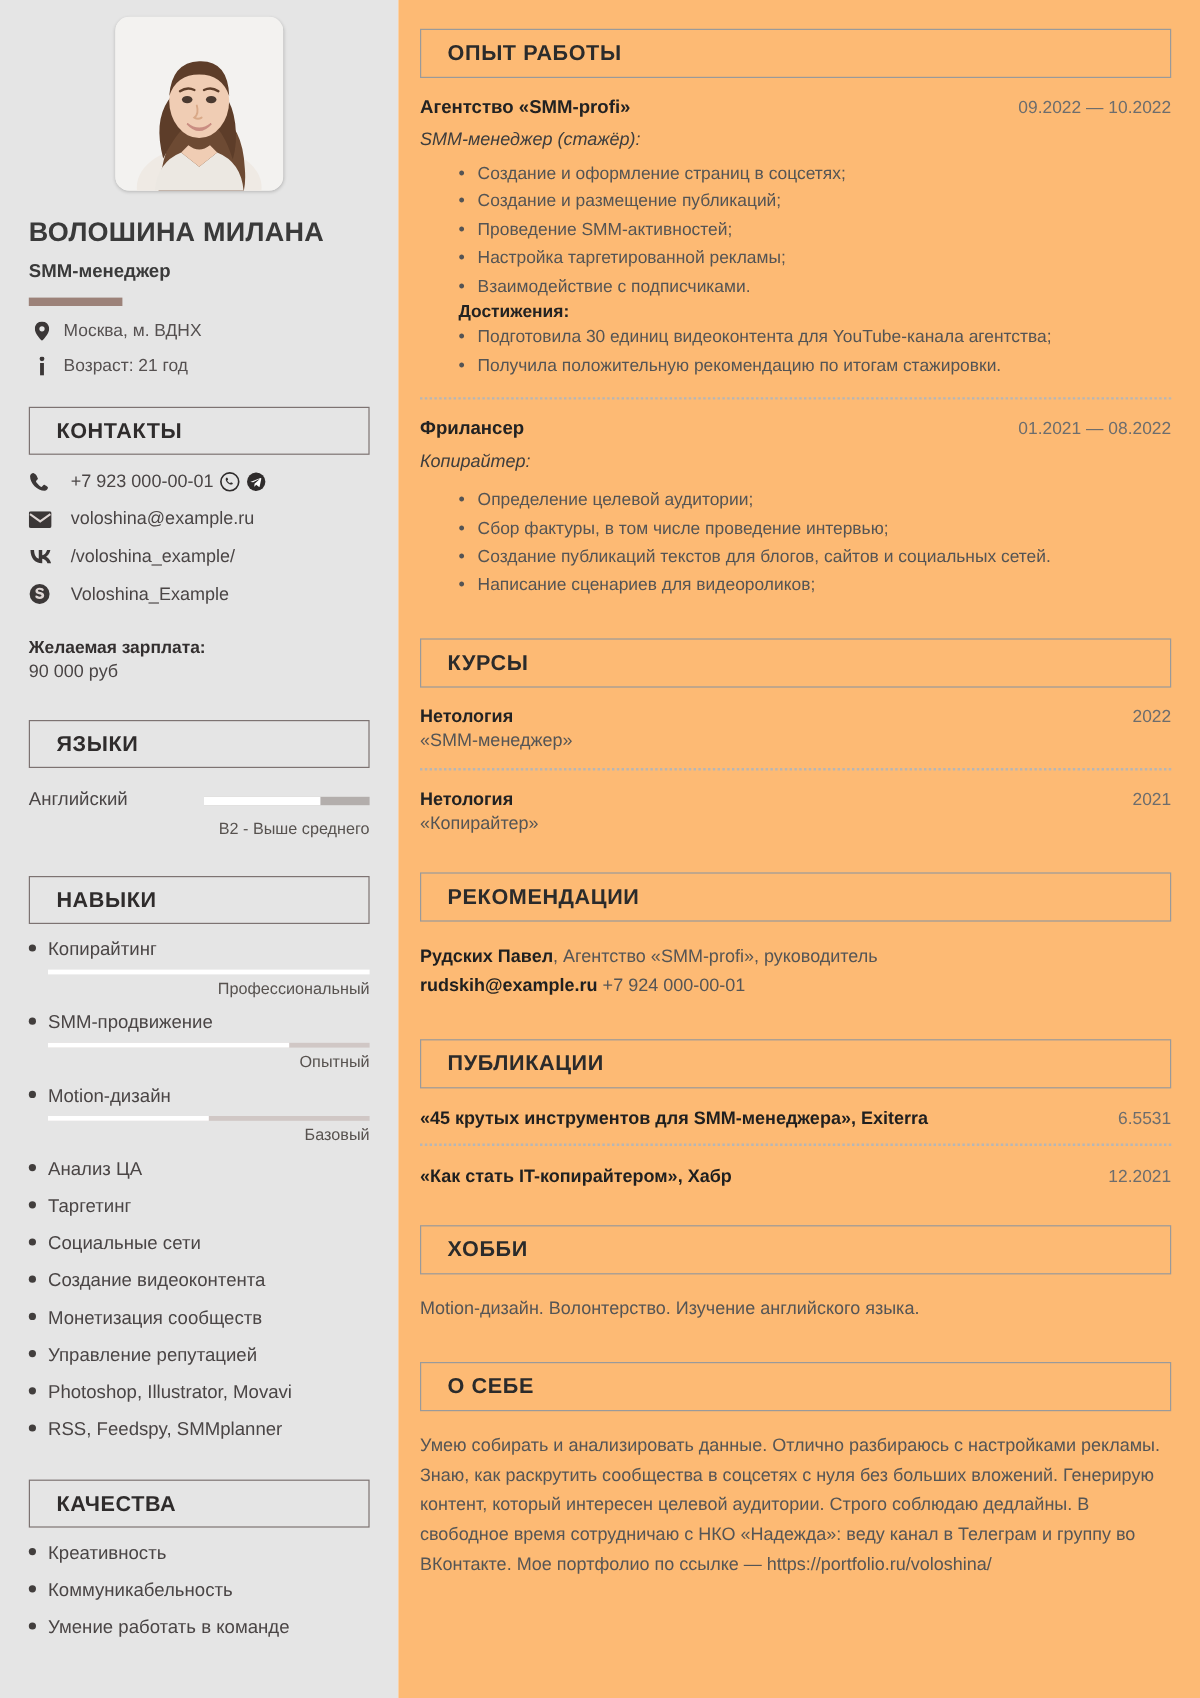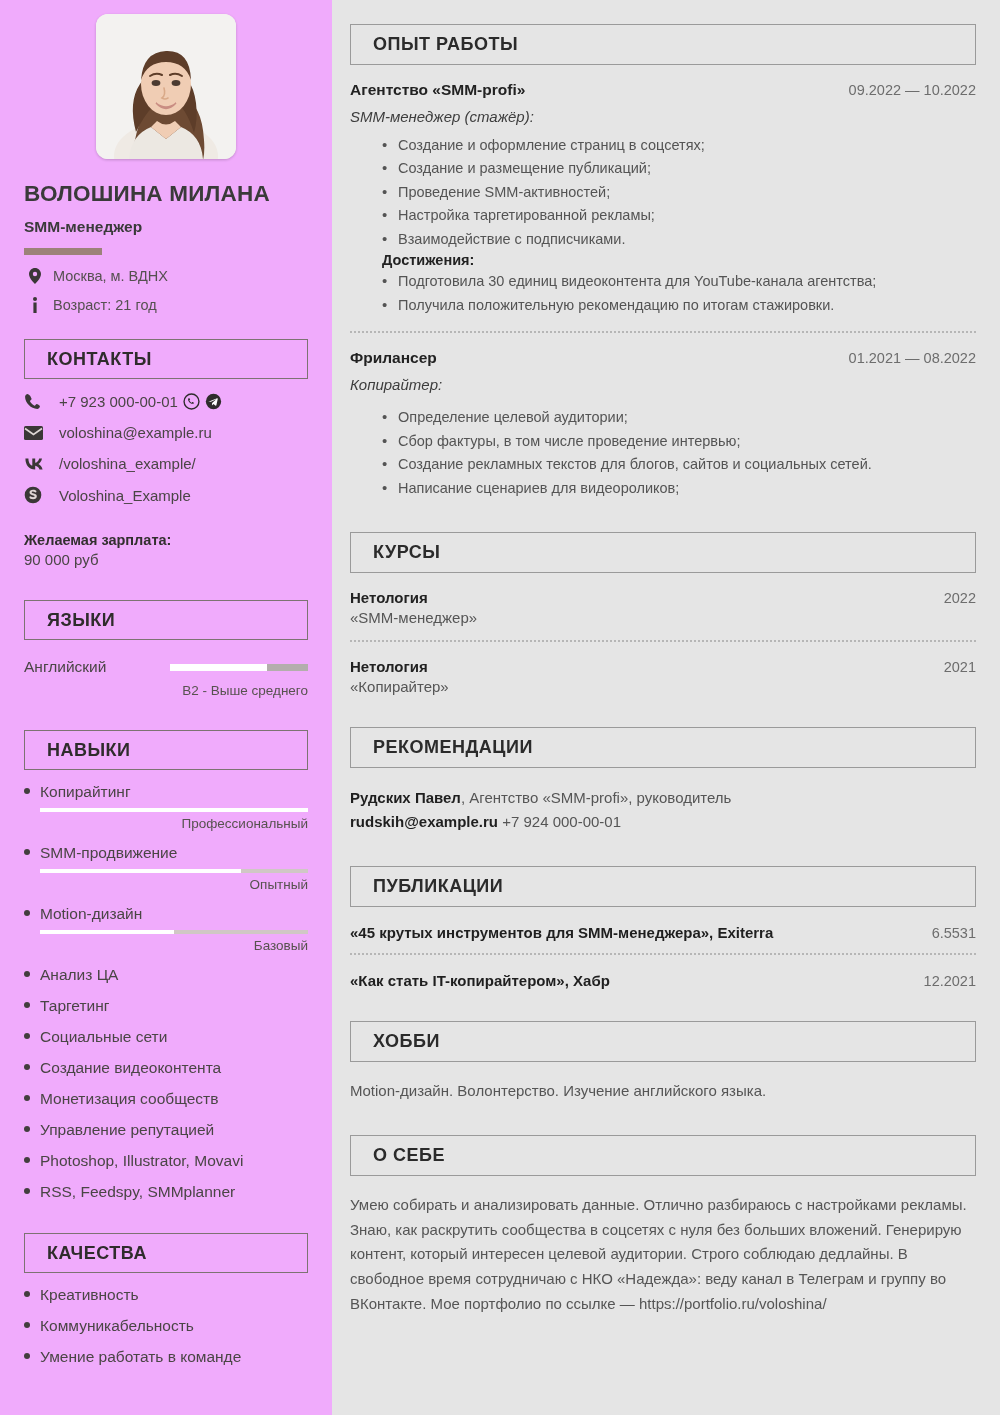--- a/index.html
+++ b/index.html
@@ -13,21 +13,21 @@
     width: 1000px; height: 1415px;
     display: flex;
     overflow: hidden;
     background: #ffffff;
   }
 
   
   .sidebar {
     width: 332px;
     flex: 0 0 332px;
-    background: #f0abfc;
+    background: #e5e5e5;
     padding: 14px 24px 0 24px;
   }
 
   .photo-wrap {
     width: 140px; height: 145px;
     margin: 0 auto 0 auto;
     border-radius: 12px;
     background: #f2f1ef;
     box-shadow: 0 1px 3px rgba(0,0,0,.20);
     overflow: hidden;
@@ -133,21 +133,21 @@
 
   .plain-item {
     display: flex; align-items: baseline;
     margin-top: 13px;
     font-size: 15.5px; color: #4a4545;
   }
 
   
   .main {
     flex: 1 1 auto;
-    background: #e5e5e5;
+    background: #fdba74;
     padding: 24px 24px 0 18px;
   }
   .m-head {
     border: 1px solid #9a9a9a;
     height: 41px;
     display: flex; align-items: center;
     padding-left: 22px;
     font-size: 18px; font-weight: bold;
     letter-spacing: .5px;
     color: #2b2b2b;
@@ -429,21 +429,21 @@
 
     <div>
       <div class="job-head">
         <span class="job-title">Фрилансер</span>
         <span class="job-date">01.2021 — 08.2022</span>
       </div>
       <div class="job-sub">Копирайтер:</div>
       <ul class="bl" style="margin-top:13px">
         <li>Определение целевой аудитории;</li>
         <li>Сбор фактуры, в том числе проведение интервью;</li>
-        <li>Создание рекламных текстов для блогов, сайтов и социальных сетей.</li>
+        <li>Создание публикаций текстов для блогов, сайтов и социальных сетей.</li>
         <li>Написание сценариев для видеороликов;</li>
       </ul>
     </div>
 
     <div class="m-head ms-2">КУРСЫ</div>
     <div>
       <div class="row2">
         <span class="course-org">Нетология</span>
         <span class="course-year">2022</span>
       </div>

